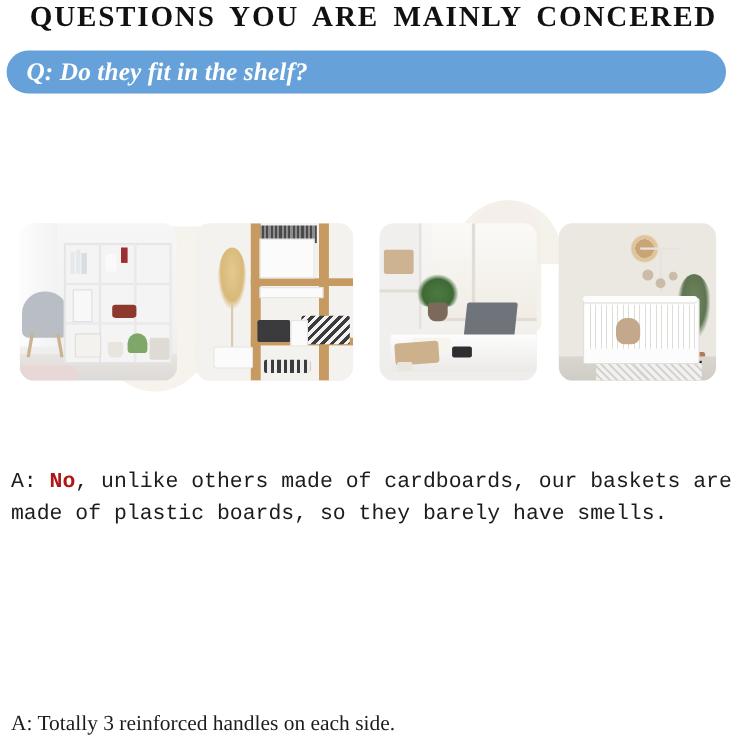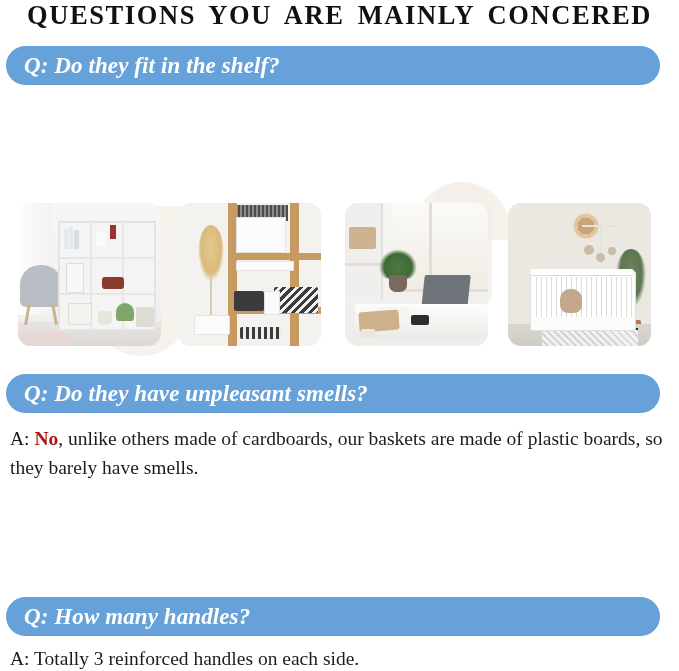--- a/index.html
+++ b/index.html
@@ -323,31 +323,25 @@
         <div class="rugc"></div>
         <div class="crib"></div>
         <div class="bars"></div>
         <div class="rail"></div>
         <div class="bear"></div>
       </div>
     </div>
 
   </div>
 
-  <div class="q-banner" style="left:6px; top:374px; width:654px;">
-    <span class="q-text">Q: Do they have unpleasant smells?</span>
-  </div>
-
-  <div class="answer" style="left:10px; top:424px; width:664px;">
+
+  <div class="answer" style="left:10px; top:424px; width:664px;font-family:Liberation Mono, monospace;">
     <span>A: </span><span class="hl">No</span><span>, unlike others made of cardboards, our baskets are made of plastic boards, so they barely have smells.</span>
   </div>
 
 
 
-  <div class="q-banner" style="left:6px; top:597px; width:654px;">
-    <span class="q-text">Q: How many handles?</span>
-  </div>
 
   <div class="answer" style="left:10px; top:644px; width:664px;">
     <span>A: Totally 3 reinforced handles on each side.</span><span class="hl"></span><span></span>
   </div>
 
 </div>
 
 </body></html>

